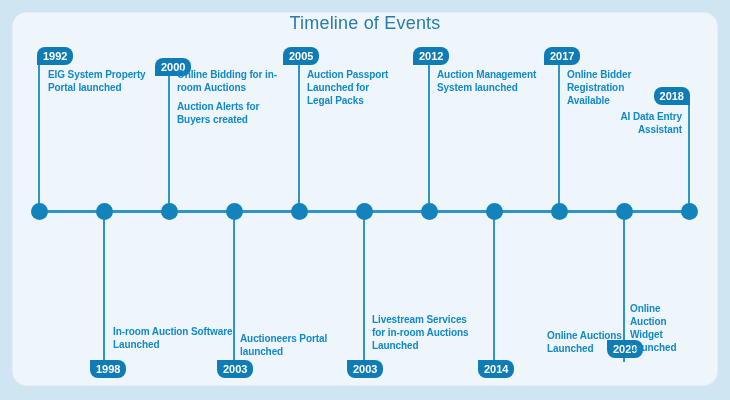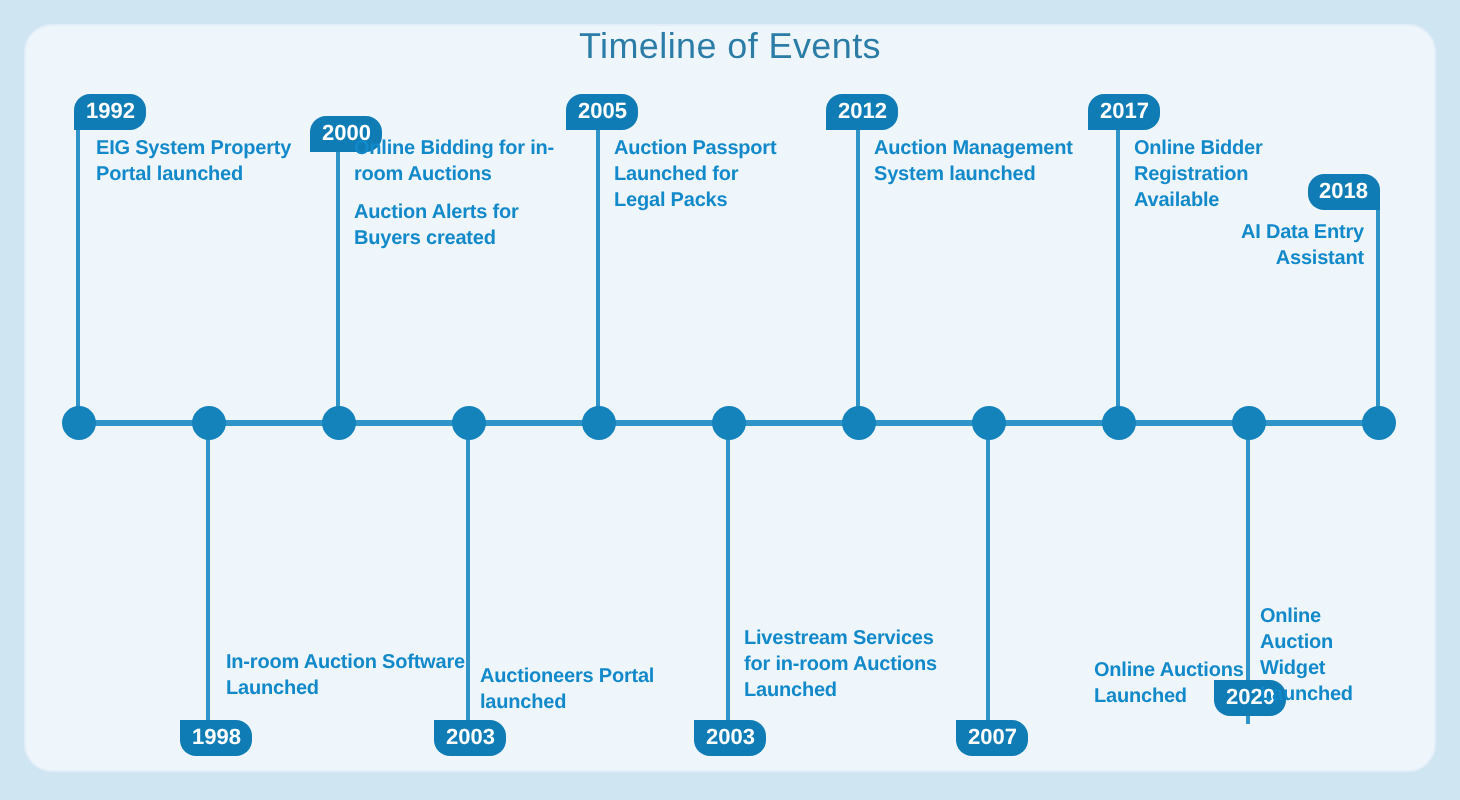--- a/index.html
+++ b/index.html
@@ -113,21 +113,21 @@
       <div class="event-text" style="top: 313px; left: 372px;"><p>Livestream Services
 for in-room Auctions
 Launched</p></div>
       <div class="connector" style="left: 428px; top: 63px; height: 148px;"></div>
       <div class="dot" style="left: 421px;"></div>
       <div class="badge tail-bl" style="top: 47px; left: 413px; text-align: center;">2012</div>
       <div class="event-text" style="top: 68px; left: 437px;"><p>Auction Management
 System launched</p></div>
       <div class="connector" style="left: 493px; top: 211px; height: 151px;"></div>
       <div class="dot" style="left: 486px;"></div>
-      <div class="badge tail-tl" style="top: 360px; left: 478px;">2007</div>
+      <div class="badge tail-tl" style="top: 360px; left: 478px;">2014</div>
       <div class="event-text" style="top: 329px; left: 503px; margin-left: 44px;"><p>Online Auctions
 Launched</p></div>
       <div class="connector" style="left: 558px; top: 63px; height: 148px;"></div>
       <div class="dot" style="left: 551px;"></div>
       <div class="badge tail-bl" style="top: 47px; left: 544px;">2017</div>
       <div class="event-text" style="top: 68px; left: 567px;"><p>Online Bidder
 Registration
 Available</p></div>
       <div class="connector" style="left: 623px; top: 211px; height: 151px;"></div>
       <div class="dot" style="left: 616px;"></div>

